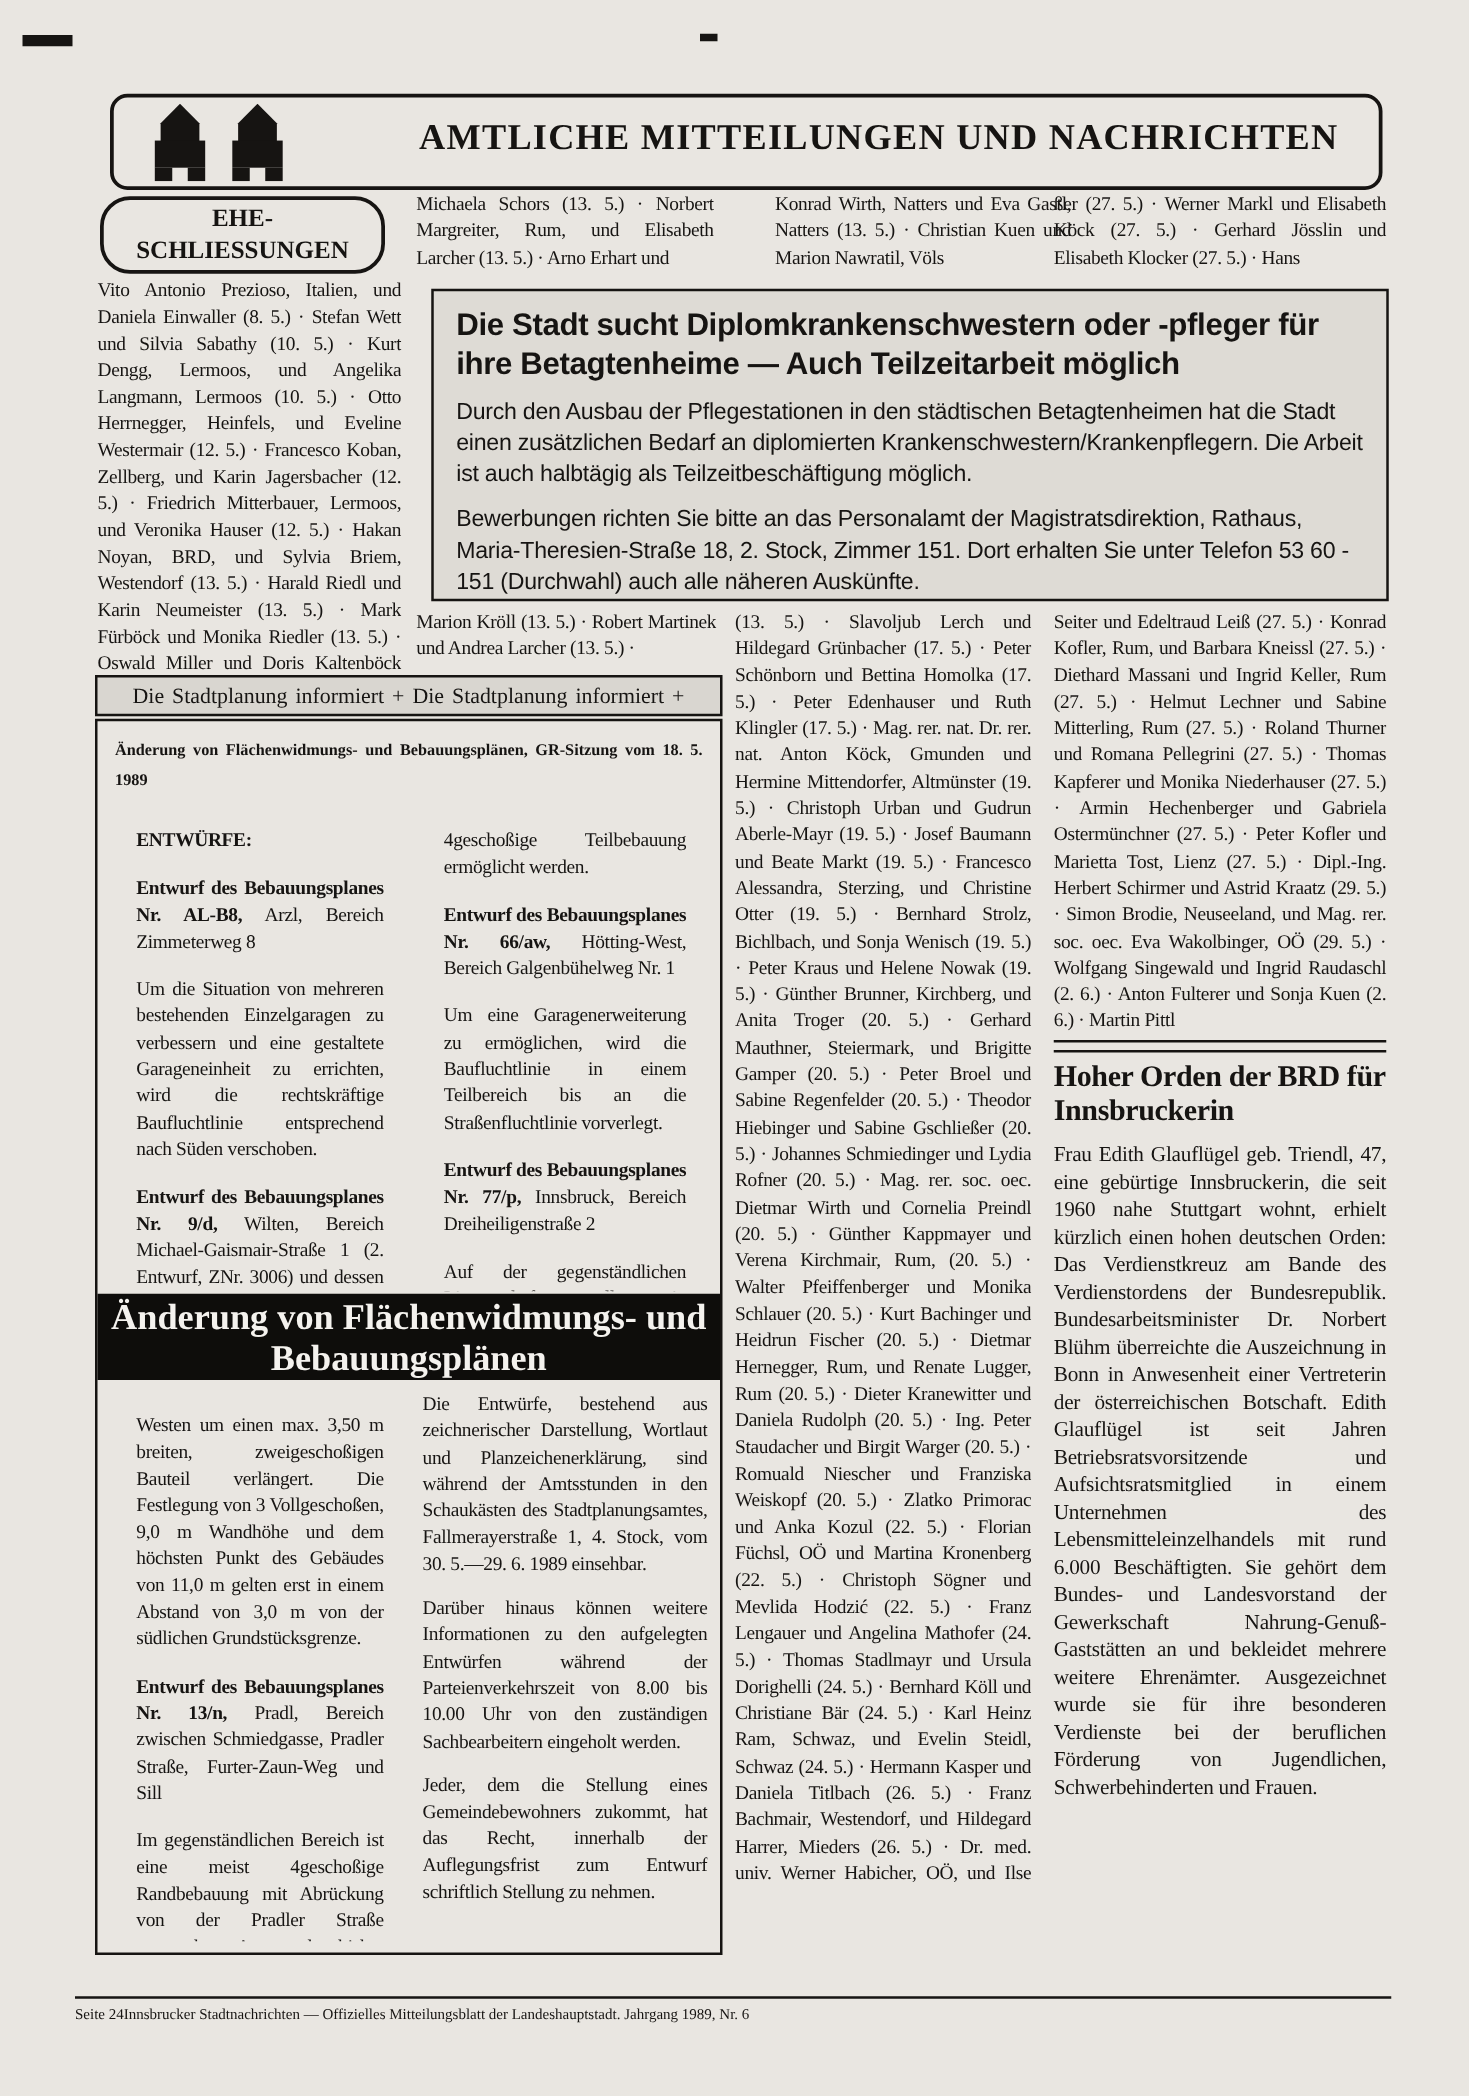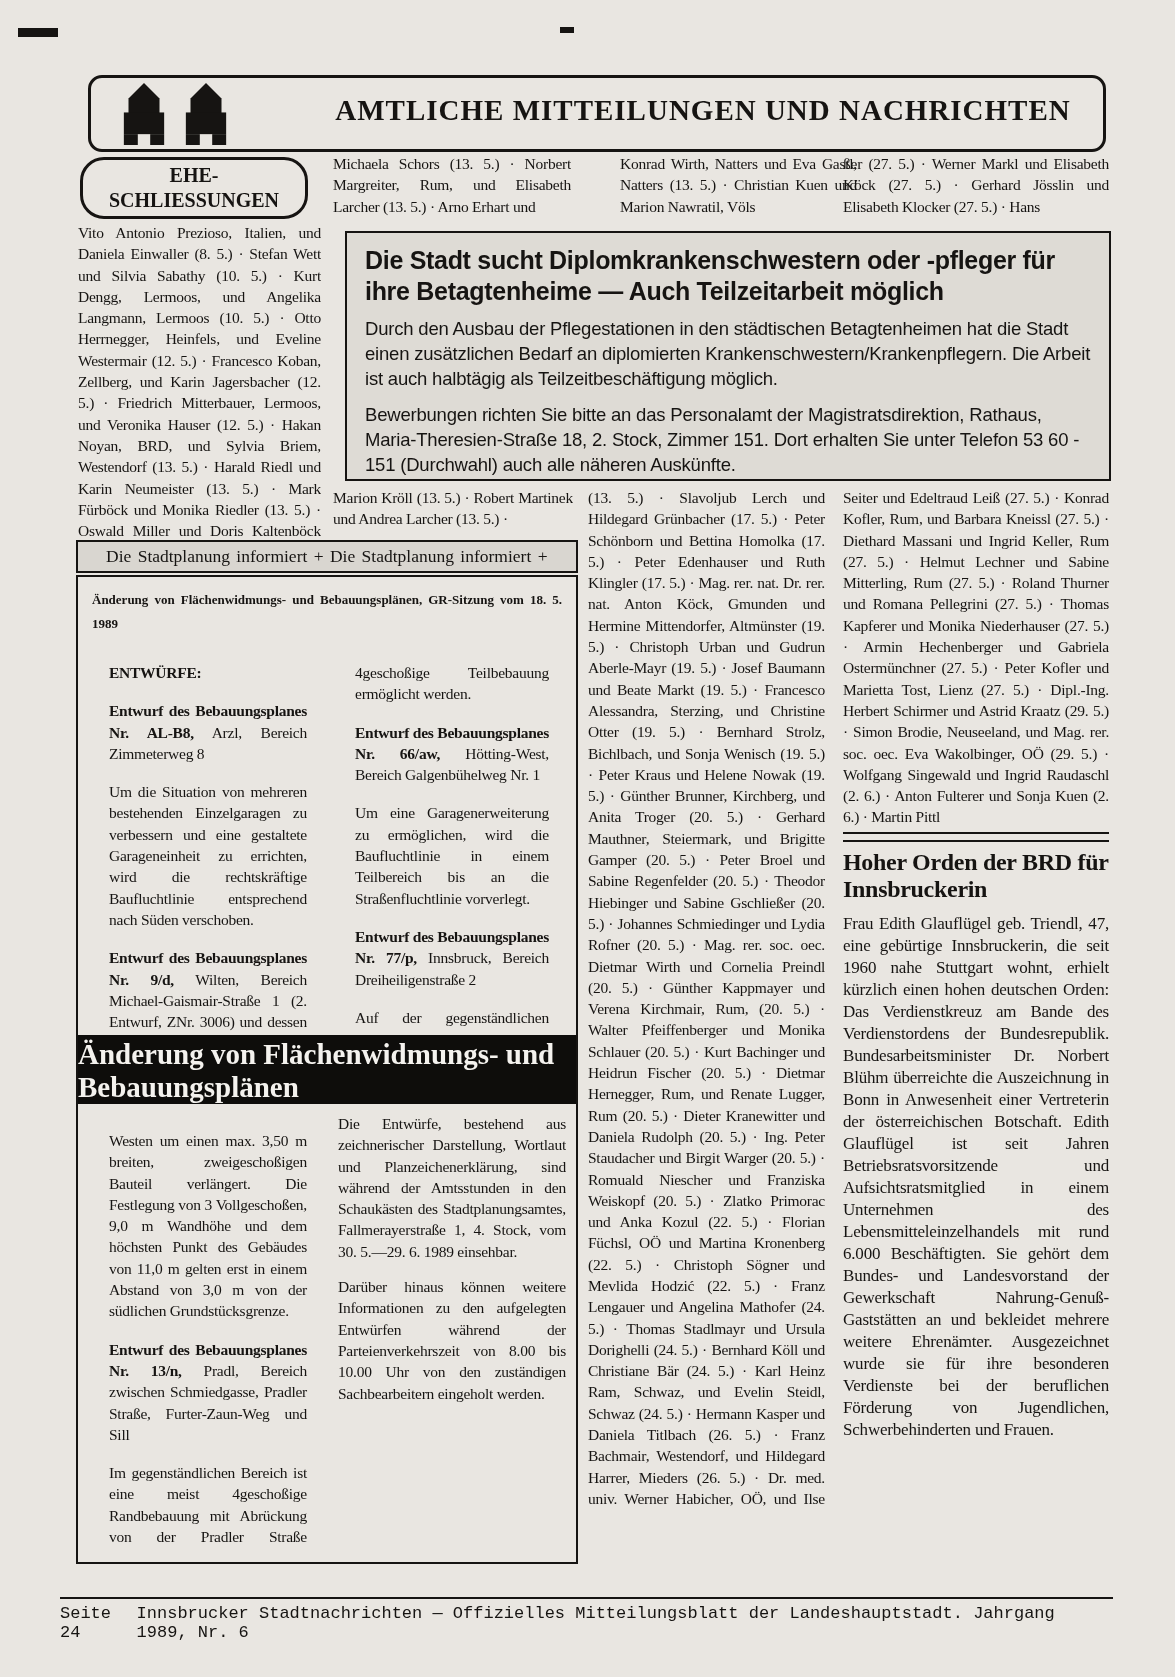--- a/index.html
+++ b/index.html
@@ -26,28 +26,28 @@
   .jobbox h2{margin:0 0 9px 0;font-size:25px;line-height:31px;letter-spacing:-0.3px;}
   .jobbox p{margin:0 0 11px 0;font-size:18.5px;line-height:25px;letter-spacing:-0.2px;}
   
   .planbar{left:76px;top:540px;width:470px;height:29px;border:2px solid var(--ink);background:var(--bar-bg);
            font-size:17.5px;line-height:29px;padding-left:28px;word-spacing:2px;}
   .planbox{left:76px;top:575px;width:498px;height:985px;border:2px solid var(--ink);}
   .planhead{left:92px;top:588px;width:470px;font-size:13px;line-height:24px;font-weight:bold;text-align:justify;}
   .plancol p{margin:17px;}
   .gapcol p{margin:0 0 14px 0;}
   .banner{left:78px;top:1035px;width:498px;height:69px;background:var(--banner-bg);color:var(--banner-ink);
-          font-weight:bold;font-size:29px;line-height:33px;padding-top:3px;box-sizing:border-box;}
+          text-align:center;font-weight:bold;font-size:29px;line-height:33px;padding-top:3px;box-sizing:border-box;}
   
   .dblrule{left:843px;top:832px;width:266px;height:6px;border-top:2.5px solid var(--ink);border-bottom:2.5px solid var(--ink);}
   .honorh{left:843px;top:849px;width:266px;font-size:24px;line-height:27px;font-weight:bold;letter-spacing:-0.3px;}
   .honorb{left:843px;top:913px;width:266px;font-size:17px;line-height:22px;text-align:justify;letter-spacing:-0.2px;}
   
   .frule{left:60px;top:1597px;width:1053px;border-top:2px solid var(--ink);}
-  .footer{left:60px;top:1604px;width:1053px;display:flex;justify-content:center;font-size:17px;font-family:Liberation Mono, monospace;}
+  .footer{left:60px;top:1604px;width:1053px;display:flex;justify-content:flex-start;font-size:12px;}
   .artifact{background:var(--ink);}
 </style>
 </head>
 <body>
 
 <div class="abs artifact" style="left:18px;top:28px;width:40px;height:9px"></div>
 <div class="abs artifact" style="left:560px;top:27px;width:14px;height:6px"></div>
 
 <div class="abs mast">
   <svg class="logo" width="136" height="62" viewBox="0 0 132 80">
@@ -108,20 +108,21 @@
 <div class="abs banner">Änderung von Flächenwidmungs- und Bebauungsplänen</div>
 
 <div class="abs jtxt plancol" style="left:92px;top:1113px;width:232px;height:440px">
   <p><span>Westen um einen max. 3,50 m breiten, zweigeschoßigen Bauteil verlängert. Die Festlegung von 3 Vollgeschoßen, 9,0 m Wandhöhe und dem höchsten Punkt des Gebäudes von 11,0 m gelten erst in einem Abstand von 3,0 m von der südlichen Grundstücksgrenze.</span></p>
   <p><span class="b">Entwurf des Bebauungsplanes Nr. 13/n,</span><span> Pradl, Bereich zwischen Schmiedgasse, Pradler Straße, Furter-Zaun-Weg und Sill</span></p>
   <p><span>Im gegenständlichen Bereich ist eine meist 4geschoßige Randbebauung mit Abrückung von der Pradler Straße vorgesehen. Anstatt der bisher möglichen massiven Wohnbebauung entlang der Sill soll lediglich im Norden dieses Bereiches eine</span></p>
 </div>
 <div class="abs jtxt gapcol" style="left:338px;top:1113px;width:228px;height:440px">
   <p>Die Entwürfe, bestehend aus zeichnerischer Darstellung, Wortlaut und Planzeichenerklärung, sind während der Amtsstunden in den Schaukästen des Stadtplanungsamtes, Fallmerayerstraße 1, 4. Stock, vom 30. 5.—29. 6. 1989 einsehbar.</p>
   <p>Darüber hinaus können weitere Informationen zu den aufgelegten Entwürfen während der Parteienverkehrszeit von 8.00 bis 10.00 Uhr von den zuständigen Sachbearbeitern eingeholt werden.</p>
+  <p>Jeder, dem die Stellung eines Gemeindebewohners zukommt, hat das Recht, innerhalb der Auflegungsfrist zum Entwurf schriftlich Stellung zu nehmen.</p>
 </div>
 
 <div class="abs dblrule"></div>
 <div class="abs honorh">Hoher Orden der BRD für Innsbruckerin</div>
 <div class="abs honorb">Frau Edith Glauflügel geb. Triendl, 47, eine gebürtige Innsbruckerin, die seit 1960 nahe Stuttgart wohnt, erhielt kürzlich einen hohen deutschen Orden: Das Verdienstkreuz am Bande des Verdienstordens der Bundesrepublik. Bundesarbeitsminister Dr. Norbert Blühm überreichte die Auszeichnung in Bonn in Anwesenheit einer Vertreterin der österreichischen Botschaft. Edith Glauflügel ist seit Jahren Betriebsratsvorsitzende und Aufsichtsratsmitglied in einem Unternehmen des Lebensmitteleinzelhandels mit rund 6.000 Beschäftigten. Sie gehört dem Bundes- und Landesvorstand der Gewerkschaft Nahrung-Genuß-Gaststätten an und bekleidet mehrere weitere Ehrenämter. Ausgezeichnet wurde sie für ihre besonderen Verdienste bei der beruflichen Förderung von Jugendlichen, Schwerbehinderten und Frauen.</div>
 
 <div class="abs frule"></div>
 <div class="abs footer">
   <span>Seite 24</span>
   <span>Innsbrucker Stadtnachrichten — Offizielles Mitteilungsblatt der Landeshauptstadt. Jahrgang 1989, Nr. 6</span>

